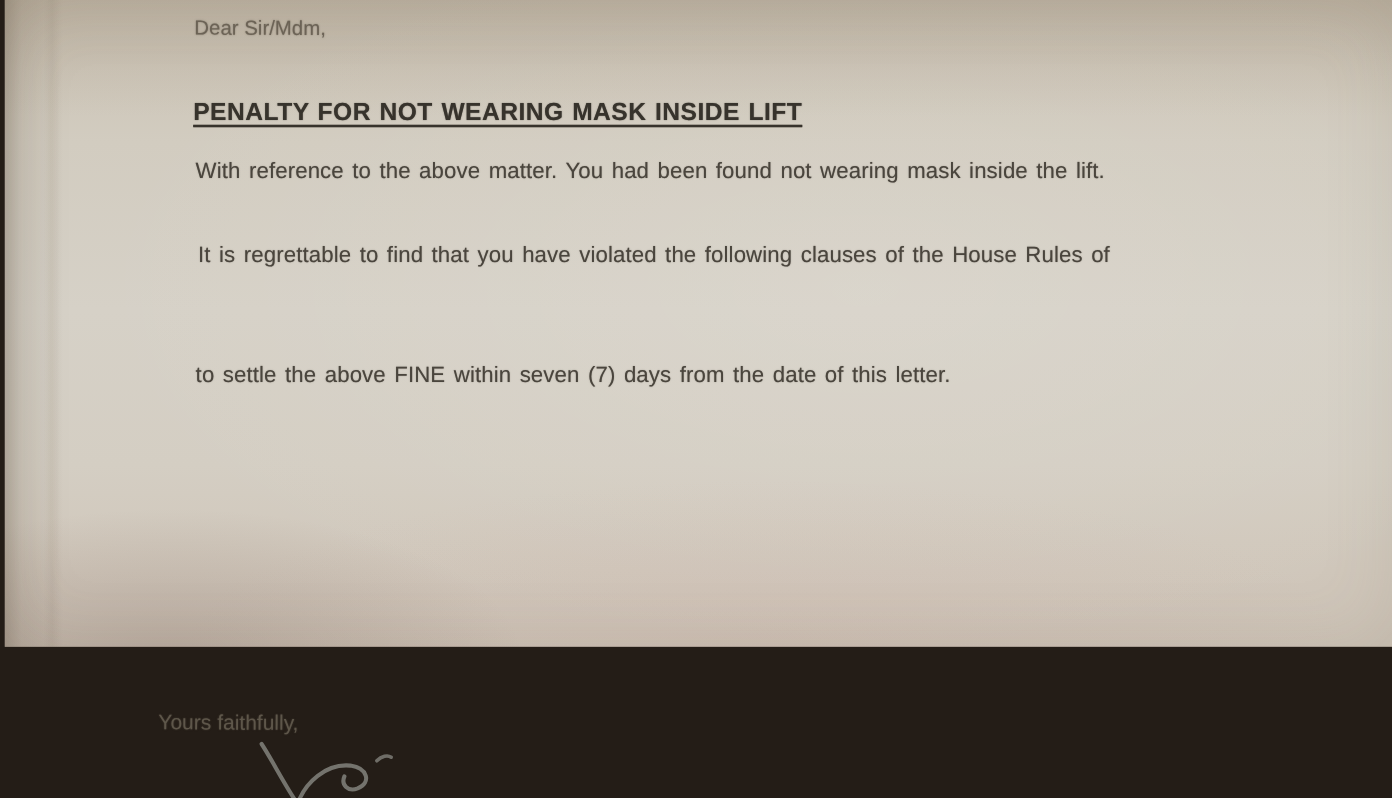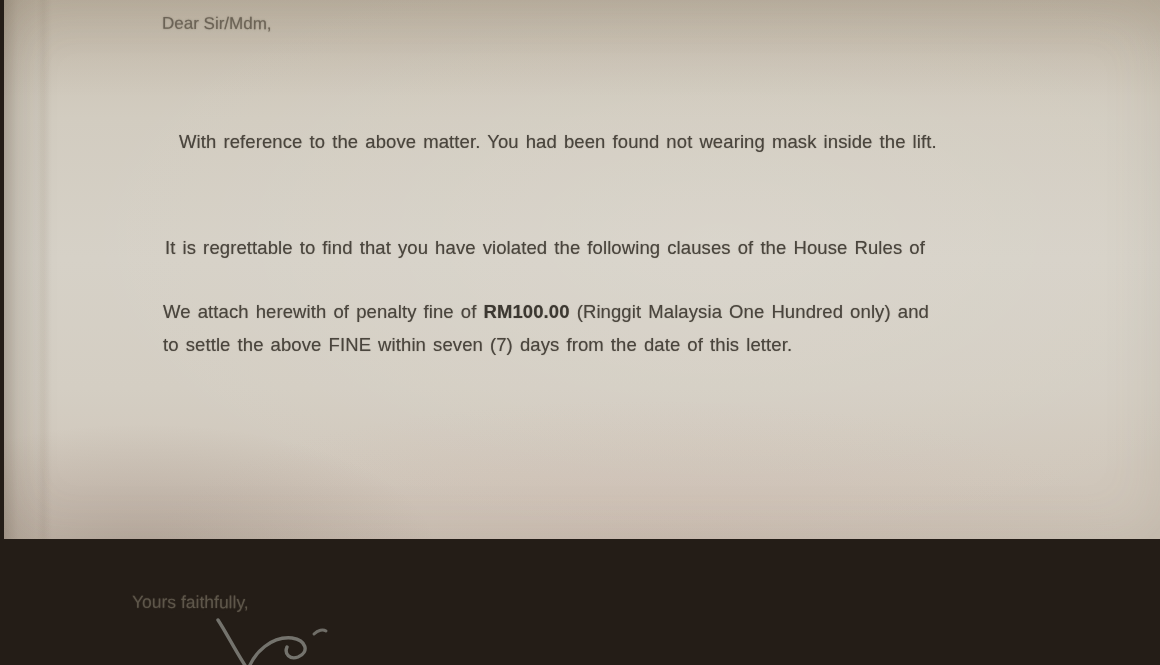--- a/index.html
+++ b/index.html
@@ -57,24 +57,23 @@
     color: #37332c;
     text-shadow: 0 0 1px rgba(55,51,44,0.7);
     text-decoration: underline;
     text-decoration-thickness: 2px;
     text-underline-offset: 4px;
   }
   .body-line {
     font-size: 18.5px;
     word-spacing: 1.8px;
     letter-spacing: 0.1px;
-    margin-left: 16px;
   }
   .para1 { left: 159px; top: 131px; }
-  .para2 { left: 161px; top: 196px; line-height: 32.5px; margin-top: 36px; }
+  .para2 { left: 161px; top: 196px; line-height: 32.5px; }
   .para3 { left: 159px; top: 296px; line-height: 32.5px; }
   .para2, .para3 {
     position: absolute;
     color: #4a453d;
     text-shadow: 0 0 1px rgba(74,69,61,0.55);
     white-space: nowrap;
     font-size: 18.5px;
     word-spacing: 1.8px;
     letter-spacing: 0.1px;
   }
@@ -97,29 +96,29 @@
   }
 </style>
 </head>
 <body>
 
 <div class="photo-frame">
   <div class="paper">
 
     <div class="txt salutation">Dear Sir/Mdm,</div>
 
+    <div class="txt heading">PENALTY FOR NOT WEARING MASK INSIDE LIFT</div>
 
     <div class="txt body-line para1">With reference to the above matter. You had been found not wearing mask inside the lift.</div>
 
     <div class="para2">
       <div>It is regrettable to find that you have violated the following clauses of the House Rules of</div>
     </div>
 
     <div class="para3">
-      <div><span>We attach herewith of penalty fine of </span><span class="amount">RM100.00</span><span> (Ringgit Malaysia One Hundred only) and</span></div>
       <div>to settle the above FINE within seven (7) days from the date of this letter.</div>
     </div>
 
     <div class="txt closing">Yours faithfully,</div>
 
     <svg class="signature" viewBox="0 0 160 53" xmlns="http://www.w3.org/2000/svg">
       <path d="M22,8 C30,20 40,40 52,58 C58,40 76,24 96,26 C110,28 114,40 102,45 C94,48 88,42 91,35" fill="none" stroke="#82827c" stroke-width="3.4" stroke-linecap="round" opacity="0.85"></path>
       <path d="M118,22 C122,18 127,17 130,19" fill="none" stroke="#82827c" stroke-width="3" stroke-linecap="round" opacity="0.8"></path>
     </svg>
 

